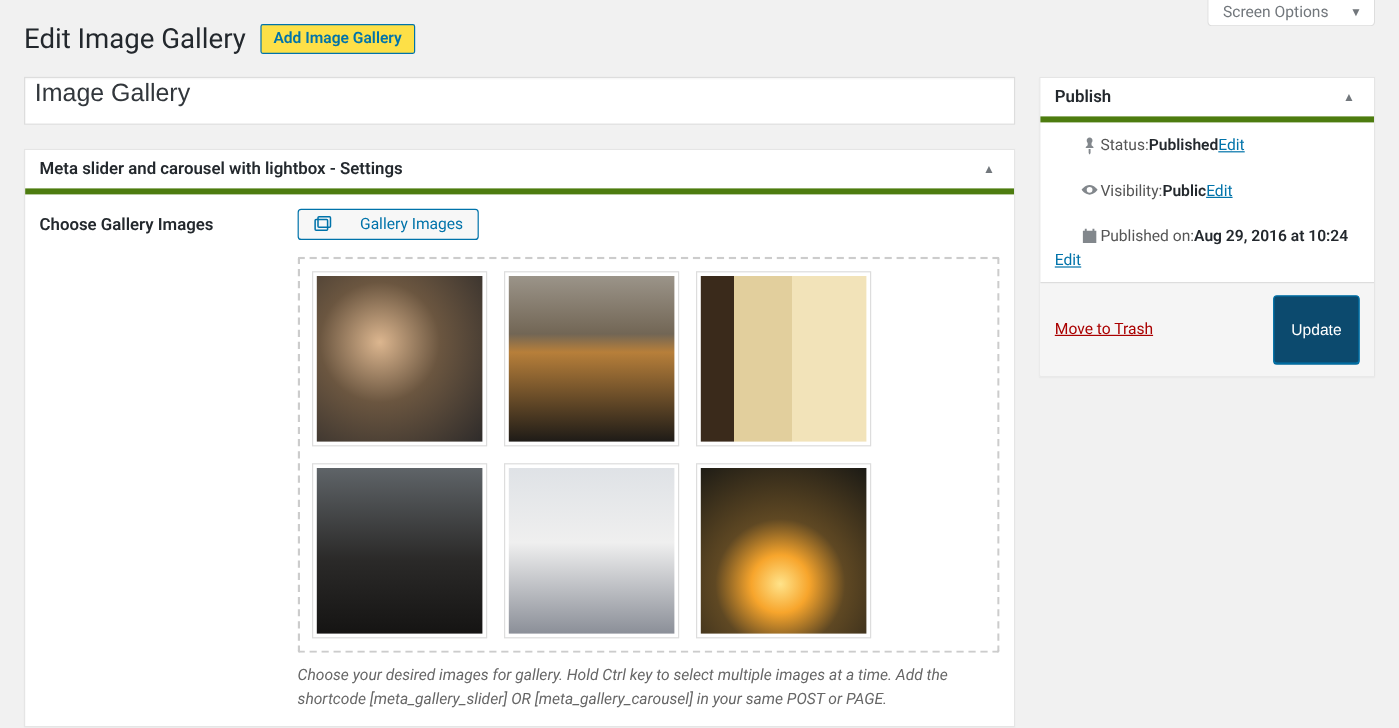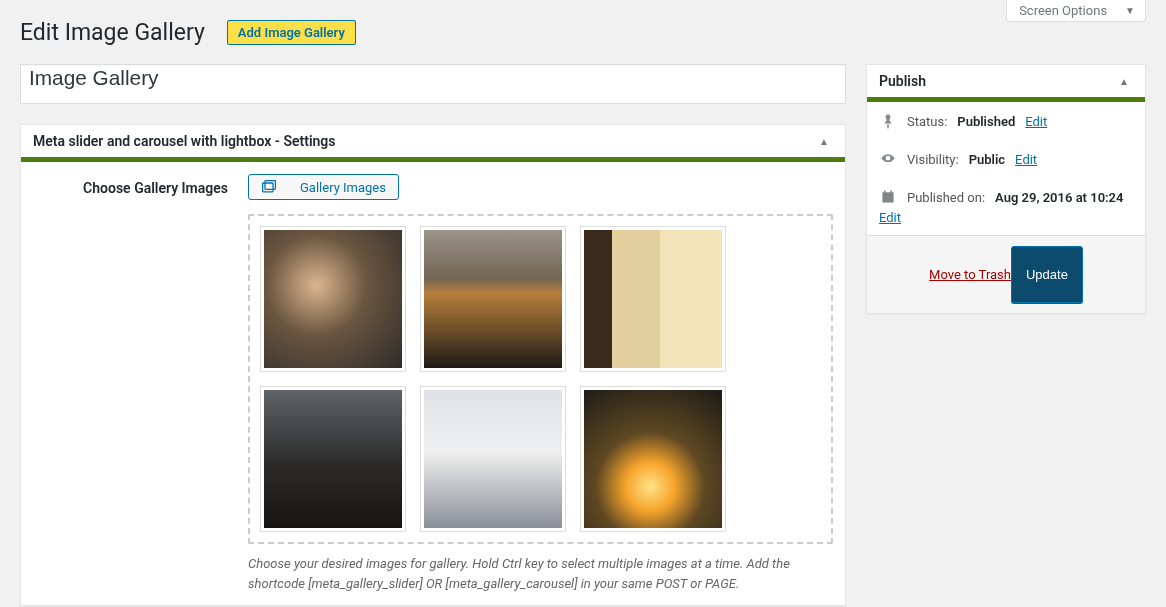--- a/index.html
+++ b/index.html
@@ -45,21 +45,21 @@
   }
 
   h1.page-title {
     font-size: 23px;
     font-weight: 400;
     color: #23282d;
     margin: 10px 0 14px 0;
     padding: 9px 0 4px;
     display: flex;
     align-items: center;
-    gap: 22px;
+    gap: 12px;
   }
   .page-title-action {
     font-size: 13px;
     font-weight: 600;
     border: 1px solid #0073aa;
     color: #0073aa;
     padding: 4px 10px;
     border-radius: 2px;
     background: #fde047;
     cursor: pointer;
@@ -126,21 +126,20 @@
     align-items: flex-start;
     gap: 20px;
   }
   .form-label {
     width: 195px;
     flex: 0 0 195px;
     font-weight: 600;
     color: #23282d;
     padding-top: 6px;
     font-size: 14px;
-    text-align: right;
   }
   .form-field { flex: 1; }
 
   .btn {
     display: inline-flex;
     align-items: center;
     gap: 23px;
     border: 1px solid #0073aa;
     color: #0073aa;
     background: #f7f7f7;
@@ -189,43 +188,43 @@
     font-size: 13px;
     line-height: 1.5;
   }
 
   
   .publish .postbox-inside { padding: 0; }
   .misc-pub {
     padding: 10px 12px;
     display: flex;
     align-items: center;
-    gap: 10px;
     color: #555;
     font-size: 13px;
+    margin-left: 20px;
   }
   .misc-pub .dashicon {
     width: 18px; height: 18px;
     display: inline-flex; align-items: center; justify-content: center;
     color: #82878c;
   }
   .misc-pub .value { color: #23282d; font-weight: 600; }
   .misc-pub a { color: #0073aa; text-decoration: underline; cursor: pointer; }
   .edit-date-link {
     padding: 0 12px 10px 12px;
     margin-top: -6px;
   }
   .edit-date-link a { color: #0073aa; text-decoration: underline; cursor: pointer; }
 
   .major-actions {
     border-top: 1px solid #ddd;
     background: #f5f5f5;
     padding: 10px 12px;
     display: flex;
-    justify-content: center;
+    justify-content: space-between;
     align-items: center;
   }
   .delete-link {
     color: #a00;
     text-decoration: underline;
     cursor: pointer;
     font-size: 13px;
   }
   .button-primary {
     background: #0c4a6e;

